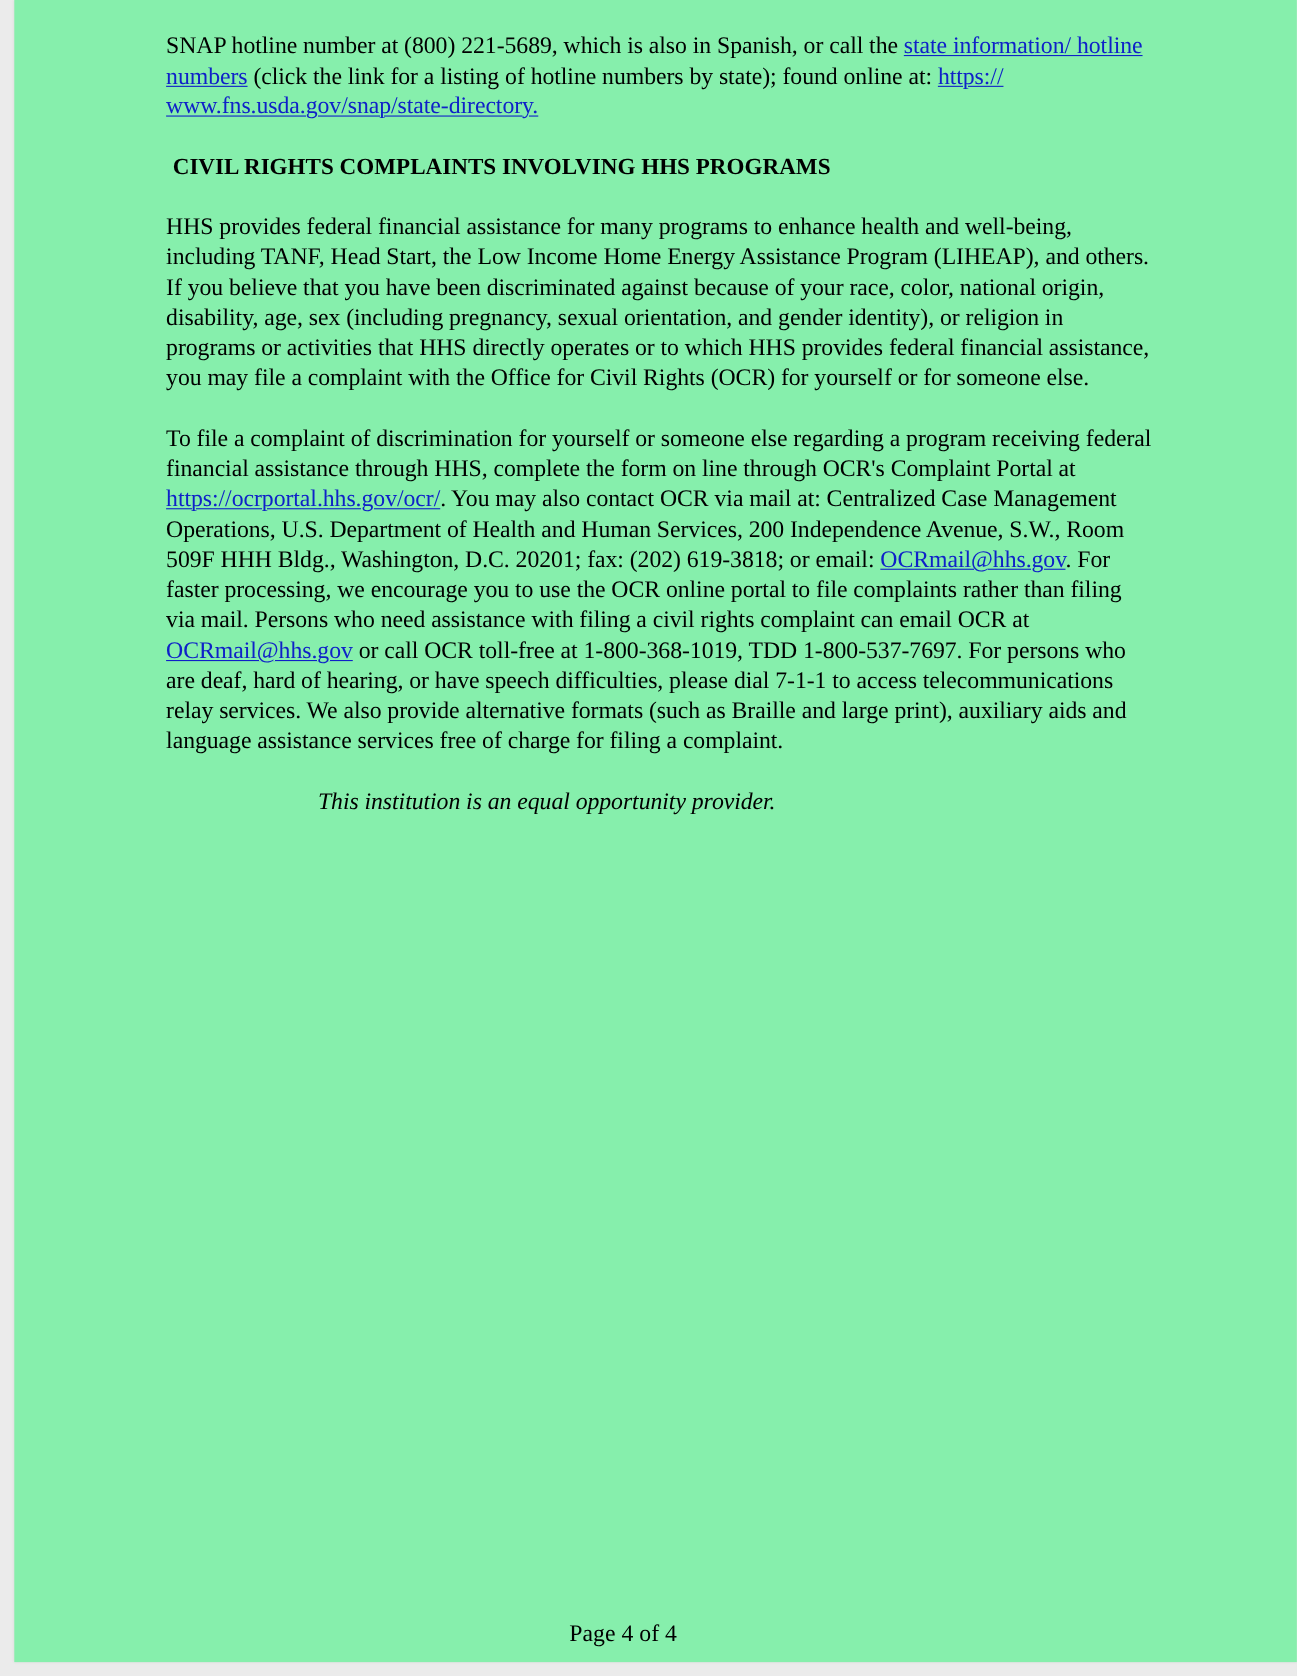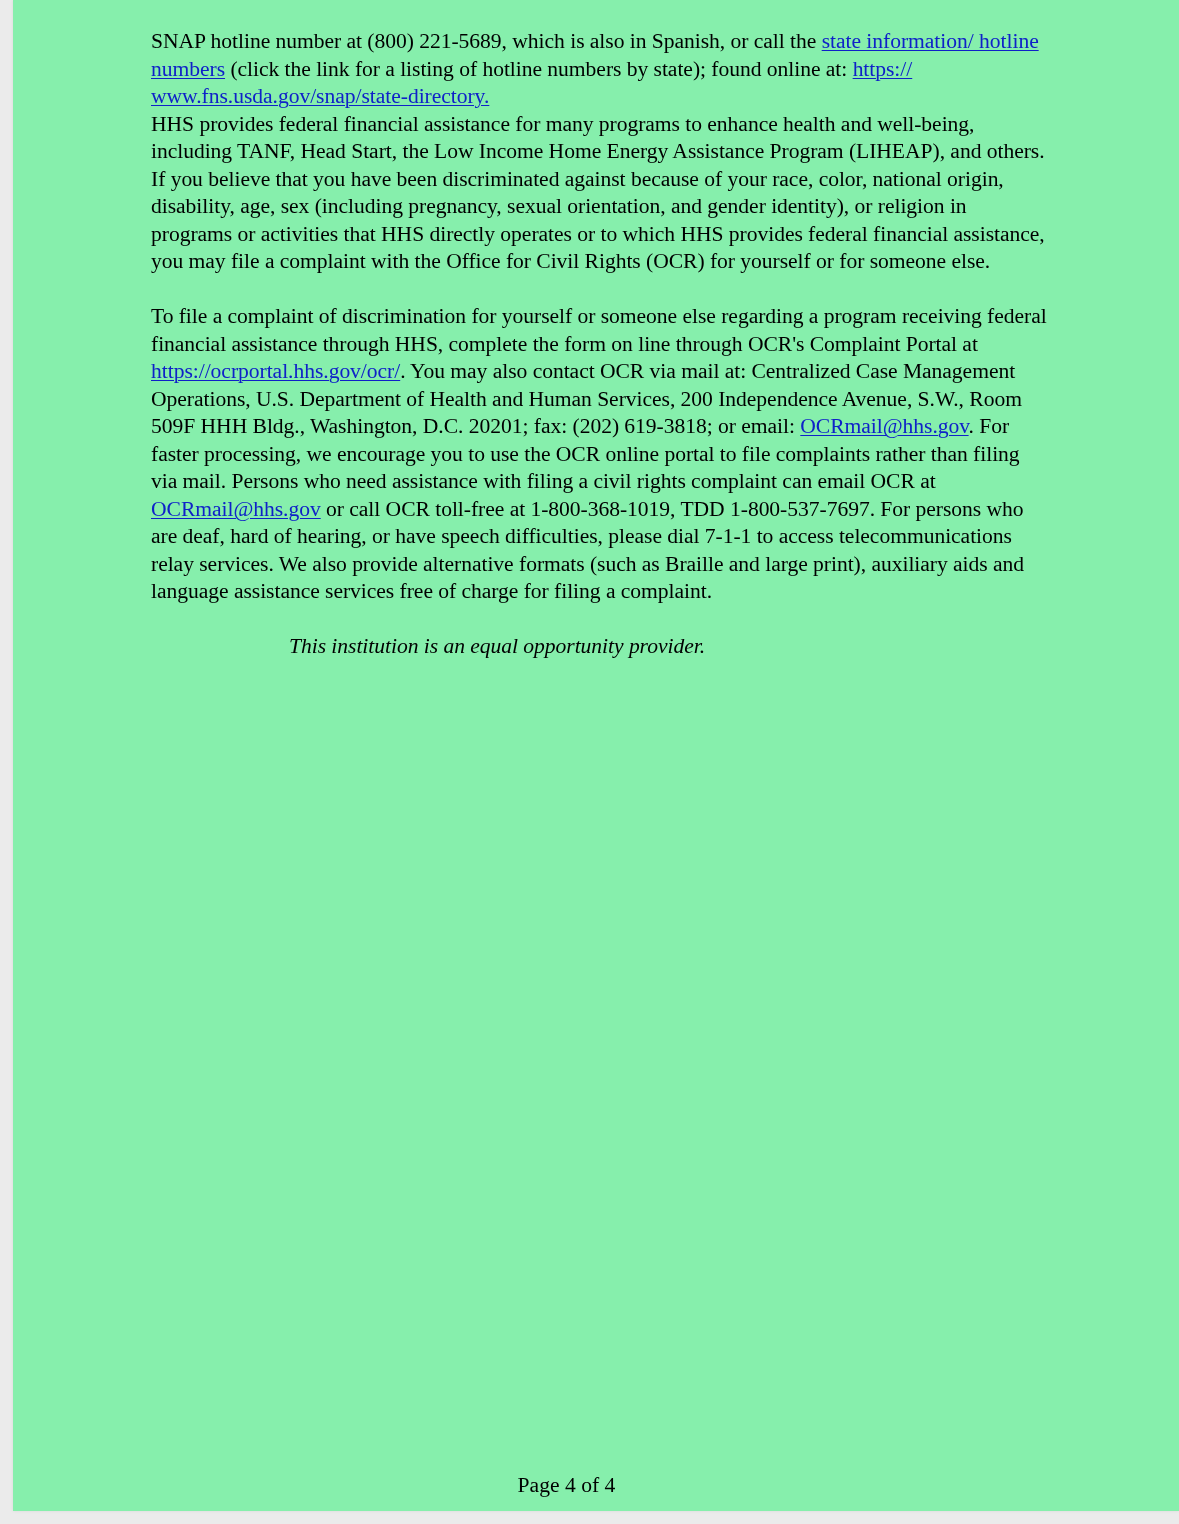--- a/index.html
+++ b/index.html
@@ -51,21 +51,20 @@
     }
     .heading {
       margin-top: 27px;
       margin-left: 6px;
       font-weight: bold;
       font-size: 21px;
       letter-spacing: 0px;
     }
     .heading + p {
       margin-top: 27.5px;
-      text-decoration: underline;
     }
     .footer-note {
       margin-top: 27.5px;
       padding-left: 138px;
       font-style: italic;
     }
     .page-number {
       position: absolute;
       left: 0;
       width: 1107px;
@@ -78,20 +77,21 @@
   </style>
 </head>
 <body>
 
 <div class="viewer">
   <div class="page">
     <div class="content">
 
       <p><span>SNAP hotline number at (800) 221-5689, which is also in Spanish, or call the </span><a>state information/ hotline numbers</a><span> (click the link for a listing of hotline numbers by state); found online at: </span><a>https:// www.fns.usda.gov/snap/state-directory.</a></p>
 
+      <p class="heading">CIVIL RIGHTS COMPLAINTS INVOLVING HHS PROGRAMS</p>
 
       <p>HHS provides federal financial assistance for many programs to enhance health and well-being, including TANF, Head Start, the Low Income Home Energy Assistance Program (LIHEAP), and others. If you believe that you have been discriminated against because of your race, color, national origin, disability, age, sex (including pregnancy, sexual orientation, and gender identity), or religion in programs or activities that HHS directly operates or to which HHS provides federal financial assistance, you may file a complaint with the Office for Civil Rights (OCR) for yourself or for someone else.</p>
 
       <p class="para-gap"><span>To file a complaint of discrimination for yourself or someone else regarding a program receiving federal financial assistance through HHS, complete the form on line through OCR's Complaint Portal at </span><a>https://ocrportal.hhs.gov/ocr/</a><span>. You may also contact OCR via mail at: Centralized Case Management Operations, U.S. Department of Health and Human Services, 200 Independence Avenue, S.W., Room 509F HHH Bldg., Washington, D.C. 20201; fax: (202) 619-3818; or email: </span><a>OCRmail@hhs.gov</a><span>. For faster processing, we encourage you to use the OCR online portal to file complaints rather than filing via mail. Persons who need assistance with filing a civil rights complaint can email OCR at </span><a>OCRmail@hhs.gov</a><span> or call OCR toll-free at 1-800-368-1019, TDD 1-800-537-7697. For persons who are deaf, hard of hearing, or have speech difficulties, please dial 7-1-1 to access telecommunications relay services. We also provide alternative formats (such as Braille and large print), auxiliary aids and language assistance services free of charge for filing a complaint.</span></p>
 
       <p class="footer-note">This institution is an equal opportunity provider.</p>
 
     </div>
     <div class="page-number">Page 4 of 4</div>
   </div>

